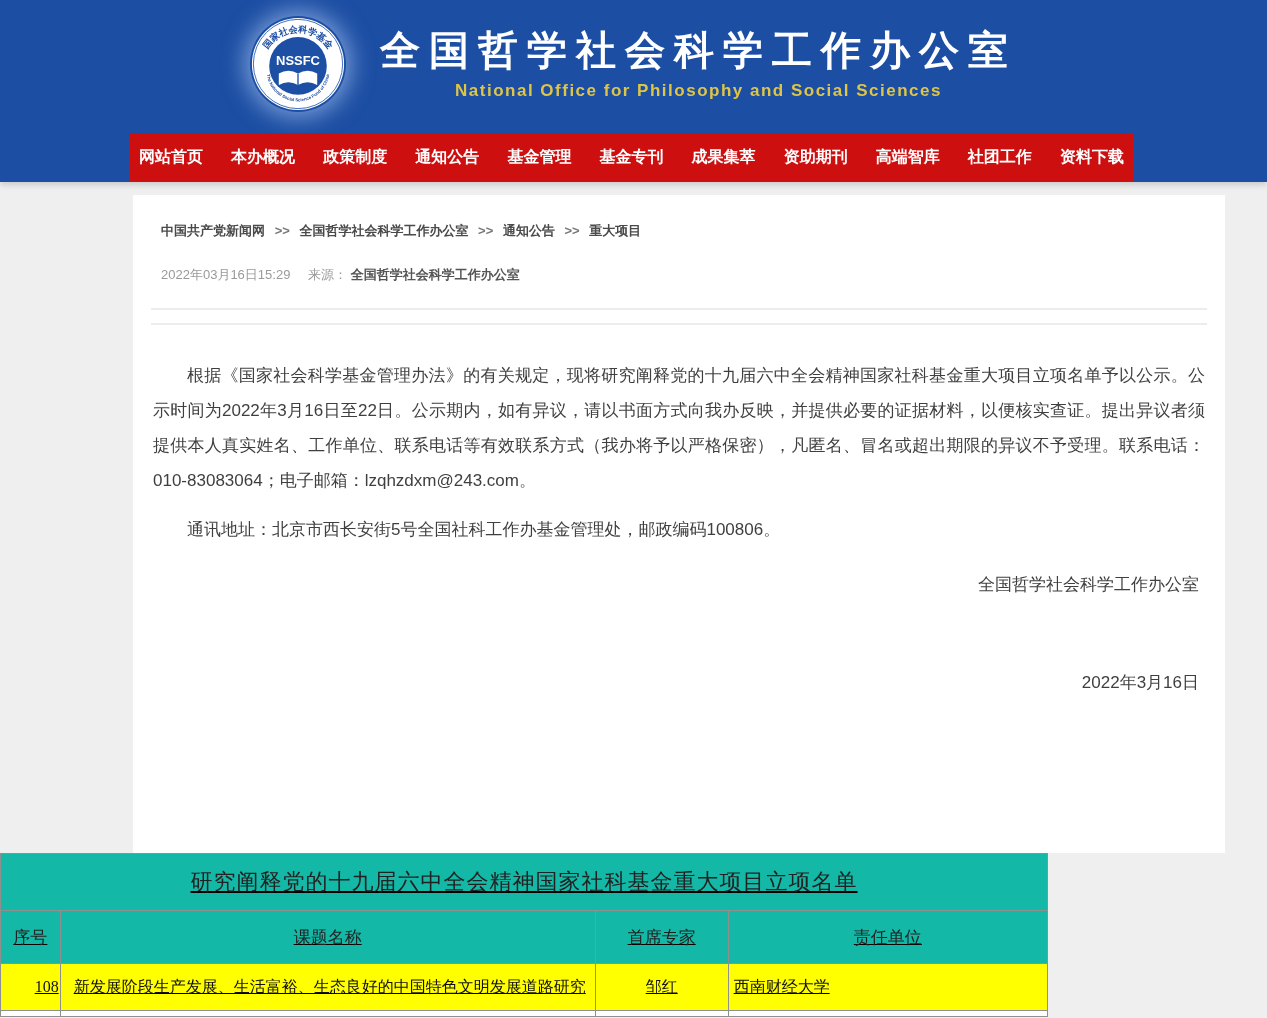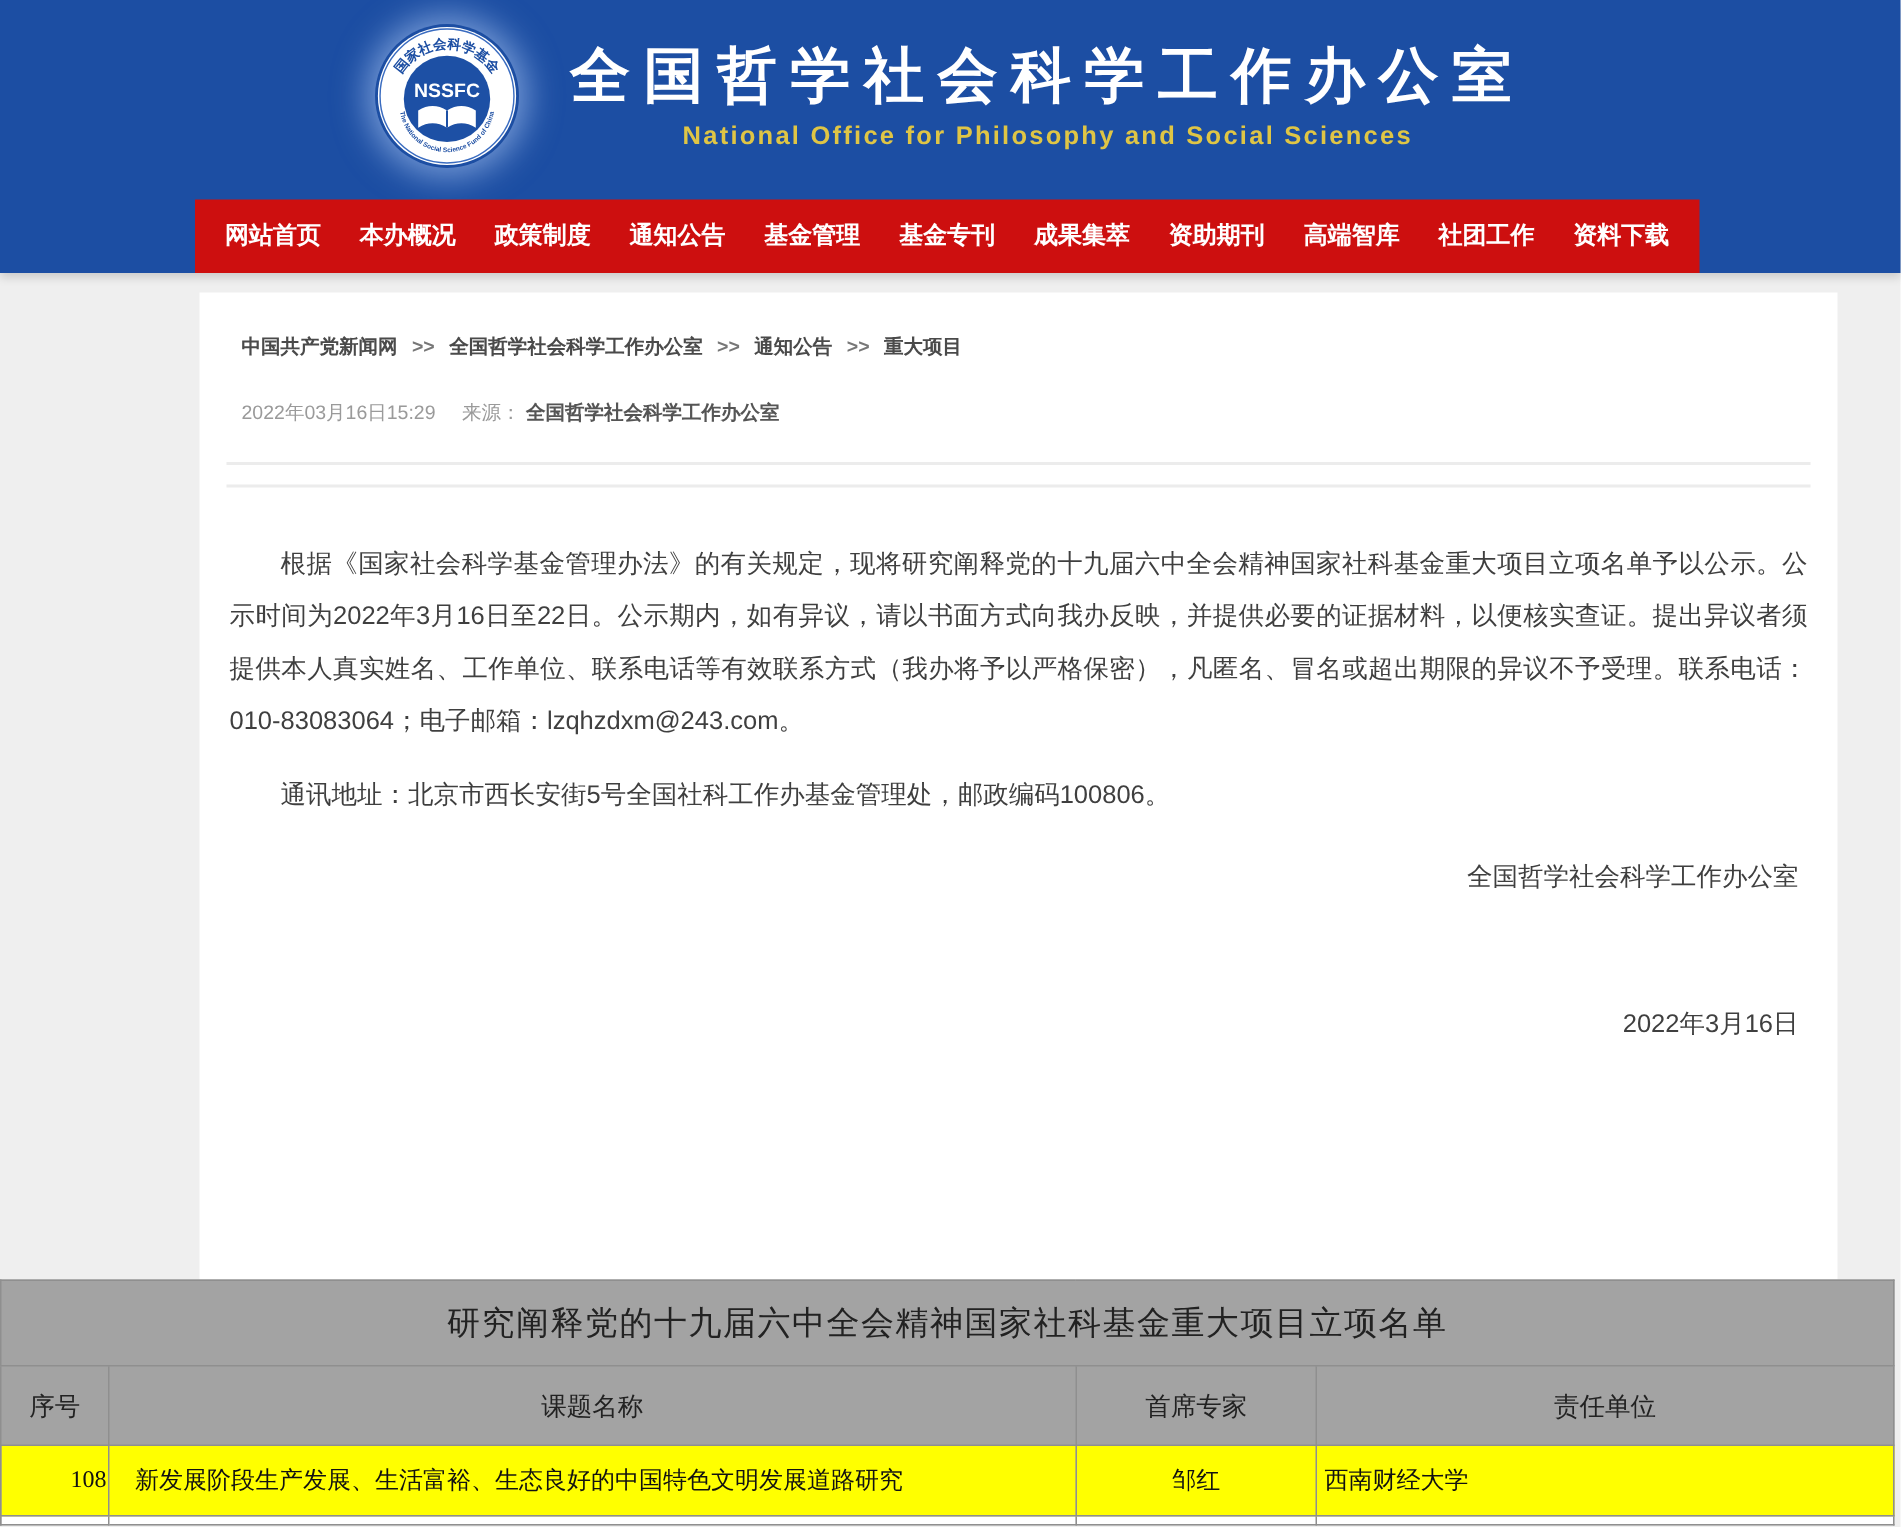--- a/index.html
+++ b/index.html
@@ -33,21 +33,21 @@
   .title-en {
     color:#dfc545; font-size:17px; font-weight:bold; letter-spacing:1.5px;
     margin-top:6px; white-space:nowrap;
   }
 
   
   .nav {
     position:absolute; left:130px; bottom:0; width:1003px; height:49px;
     background:#cd0f0f; box-sizing:border-box;
     display:flex; align-items:center; justify-content:space-between;
-    padding:0 20px;
+    padding:0 9px;
   }
   .nav-item {
     color:#ffffff; font-size:16px; font-weight:bold; white-space:nowrap;
     cursor:pointer;
   }
 
   
   .content-box {
     position:absolute; left:133px; top:195px; width:1092px; height:658px;
     background:#ffffff; box-sizing:border-box; padding:0 16px;
@@ -79,38 +79,38 @@
   }
   .body-text p { margin:0 0 14px 0; text-indent:2em; }
   .sig-line {
     text-align:right; font-size:17px; color:#3f3f3f; padding-right:10px;
   }
   .sig-name { margin-top:26px; }
   .sig-date { margin-top:75px; }
 
   
   .table-section {
-    position:absolute; left:0; top:853px; width:1263px; background:#a3a3a3;
+    position:absolute; left:0; top:853px; width:1048px; background:#14b8a6;text-decoration:underline;
   }
   table.grid {
     width:100%; border-collapse:collapse; table-layout:fixed;
     font-family:"Liberation Serif","DejaVu Serif",serif;
   }
   table.grid td, table.grid th { border:1px solid #8f8f8f; box-sizing:border-box; }
   .t-title {
     height:57px; text-align:center; font-size:22px; font-weight:normal;
     color:#222222; letter-spacing:1px;
   }
   .t-head td {
     height:53px; text-align:center; font-size:17px; color:#222222;
   }
   .t-row td { height:47px; font-size:16px; color:#111111; }
   .t-row.hl td { background:#ffff00; }
   .cell-no { text-align:right; }
-  .cell-topic { text-align:left; padding-left:17px; }
+  .cell-topic { text-align:center; padding-left:5px; }
   .cell-expert { text-align:center; }
   .cell-org { text-align:left; padding-left:5px; }
   .t-partial td { height:6px; background:#ffffff; }
 
   
   .emblem-ring-text { fill:#1c4ea3; font-weight:bold; }
 </style>
 </head>
 <body>
 

